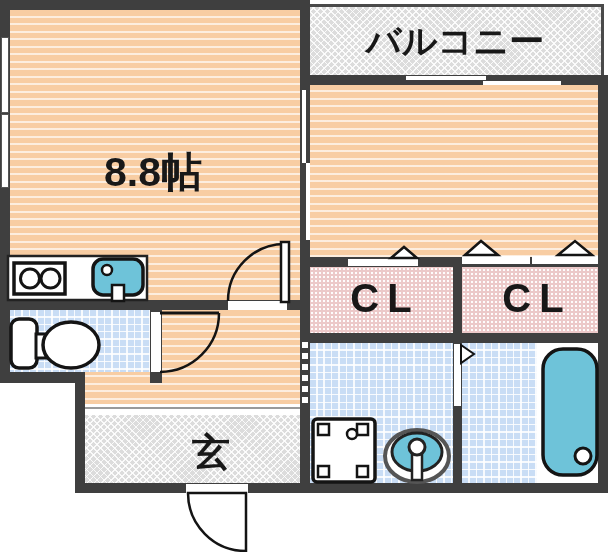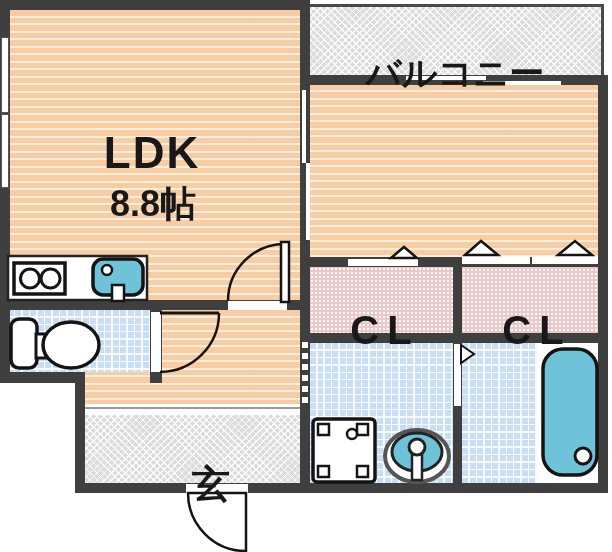--- a/index.html
+++ b/index.html
@@ -36,21 +36,21 @@
   .wall{position:absolute;background:var(--wall,#3f3f3f);z-index:3;}
   .open{position:absolute;background:#fff;z-index:4;}
   .win{position:absolute;background:#fff;border:1px solid #555;z-index:4;box-sizing:border-box;}
   .dashopen{
     position:absolute;z-index:4;
     background:repeating-linear-gradient(to bottom,#fff 0 6px, var(--wall,#3f3f3f) 6px 11px);
   }
   .balcony-border{border:3px solid #4a4a4a;border-bottom:none;box-sizing:border-box;}
   .label{
     position:absolute;z-index:6;transform:translate(-50%,-50%);
-    color:#181818;font-weight:bold;white-space:nowrap;line-height:1;margin-top:32px;
+    color:#181818;font-weight:bold;white-space:nowrap;line-height:1;
   }
   svg#fixtures{position:absolute;left:0;top:0;z-index:5;}
   .stroke{stroke:#141414;}
   .teal{fill:var(--fixture-teal,#6ec3d9);}
   .threshold-line{background:#9a9a9a;z-index:2;}
   .z2{z-index:2;}
 </style>
 </head>
 <body>
 
@@ -137,20 +137,19 @@
 
     <ellipse cx="417" cy="456" rx="32" ry="26" fill="#fff" stroke="#555" stroke-width="4"></ellipse>
     <ellipse cx="417" cy="452" rx="25" ry="19" class="teal" stroke="#222" stroke-width="3"></ellipse>
     <rect x="412" y="447" width="10" height="33" fill="#fff" stroke="#222" stroke-width="2.5"></rect>
     <circle cx="417" cy="447" r="8" fill="#fff" stroke="#222" stroke-width="3"></circle>
 
     <rect x="543" y="349" width="54" height="126" rx="20" class="teal stroke" stroke-width="3.5"></rect>
     <circle cx="583" cy="456" r="8" fill="#fff" class="stroke" stroke-width="3"></circle>
   </svg>
 
-  <div class="label" style="left:152px;top:121px;font-size:44px;letter-spacing:2px;">LDK</div>
-  <div class="label" style="left:153px;top:172px;font-size:36px;">8.8帖</div>
+  <div class="label" style="left:153px;top:172px;font-size:41px;">8.8帖</div>
   <div class="label" style="left:455px;top:40px;font-size:35px;">バルコニー</div>
   <div class="label" style="left:385px;top:298px;font-size:40px;letter-spacing:8px;">CL</div>
   <div class="label" style="left:537px;top:298px;font-size:40px;letter-spacing:8px;">CL</div>
   <div class="label" style="left:211px;top:452px;font-size:38px;">玄</div>
 
 </div>
 
 </body></html>

